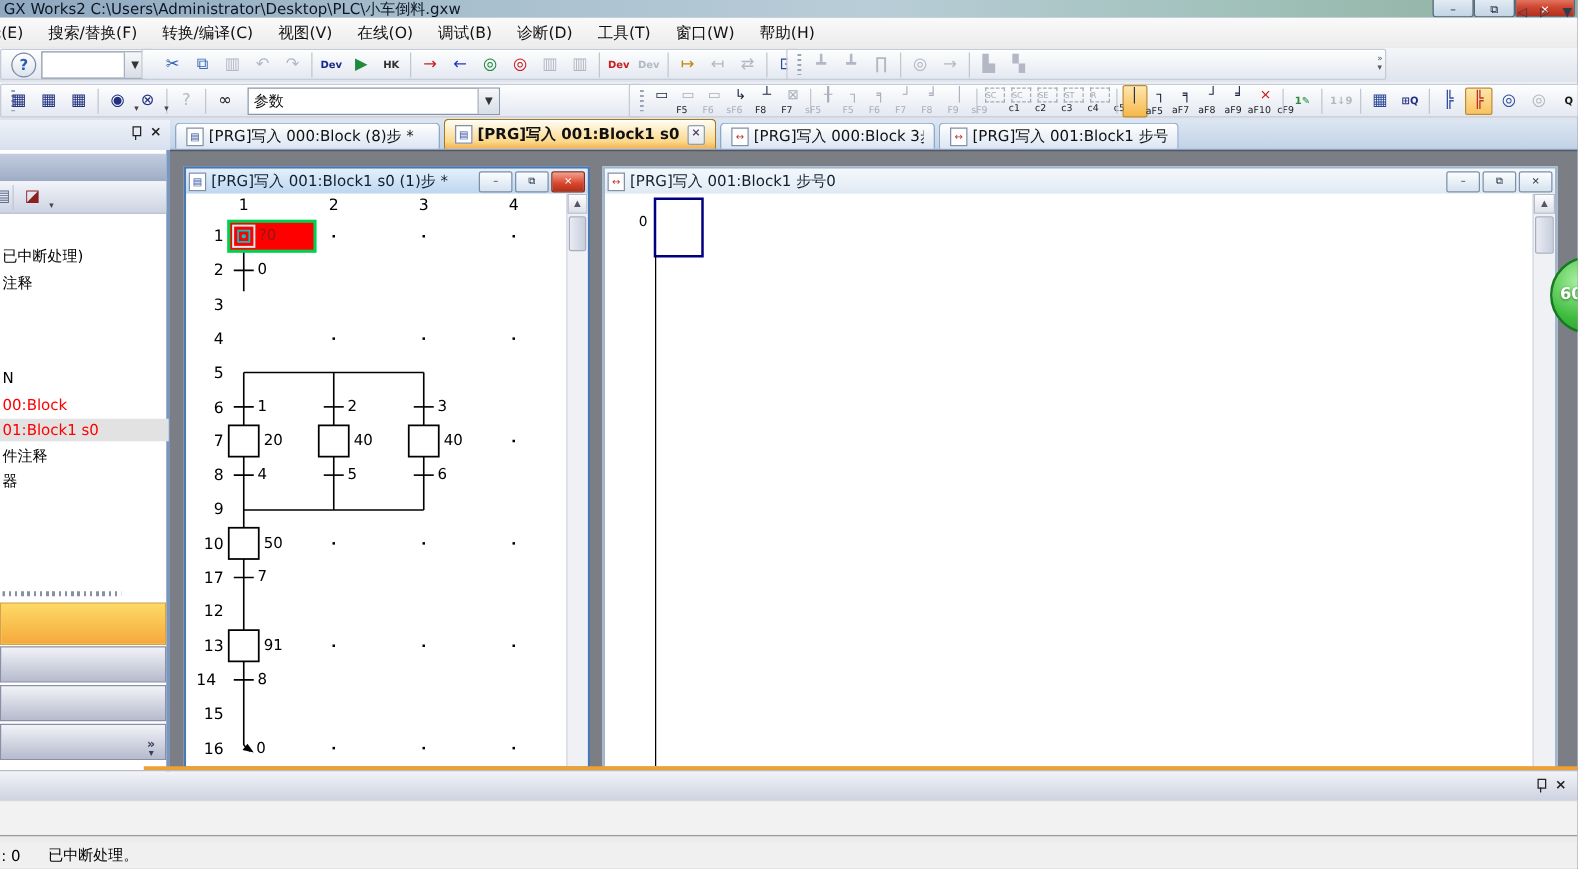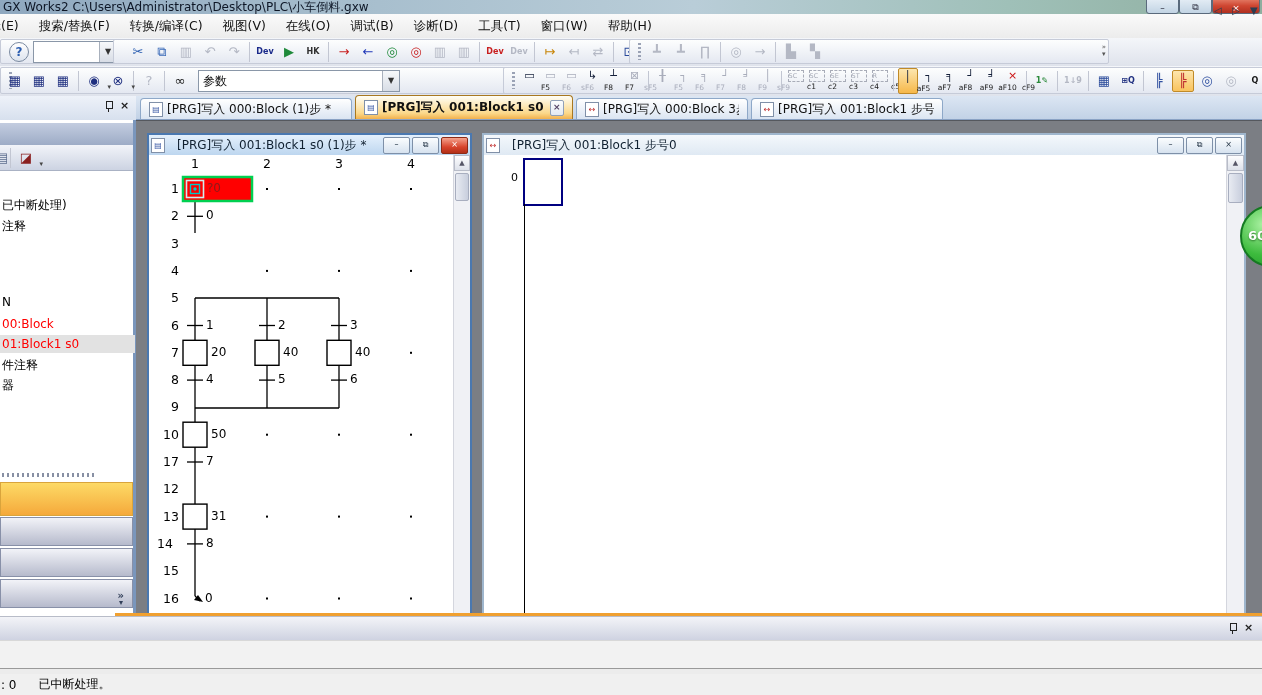--- a/index.html
+++ b/index.html
@@ -87,21 +87,21 @@
   .sb-bar.orange{background:linear-gradient(#fdda66,#f5a93b);border-color:#d9a43c;}
   .sb-chev{position:absolute;font-size:10px;color:#33405a;font-weight:700;}
   
   #mdi{left:136px;top:120px;width:1126px;height:495px;background:#7b7e84;border-top:1px solid #55585e;overflow:hidden;}
   .child{position:absolute;box-sizing:border-box;}
   #child1{left:11px;top:12px;width:325px;height:482px;border:2px solid #4a78b0;background:#fff;}
   #child2{left:346px;top:12px;width:764px;height:482px;border:2px solid #9fb6cd;background:#fff;}
   .ctitle{height:20px;display:flex;align-items:center;padding:0 2px;}
   #child1 .ctitle{background:linear-gradient(#e4f0fc,#bdd6ef);}
   #child2 .ctitle{background:linear-gradient(#f4f8fc,#dfe9f3);}
-  .ctitle .txt{font-size:12px;color:#102030;margin-left:8px;white-space:nowrap;overflow:hidden;flex:1;}
+  .ctitle .txt{font-size:12px;color:#102030;margin-left:0;white-space:nowrap;overflow:hidden;flex:1;}
   .cbtn{width:25px;height:15px;margin-left:2px;border:1px solid #7e90a8;border-radius:2px;
     background:linear-gradient(#fbfdfe,#d6e2ef);text-align:center;font-size:8px;line-height:14px;color:#234;flex:0 0 auto;}
   .cbtn.close-active{background:linear-gradient(#f4a28c,#d8442c 60%,#b23018);border-color:#8c2a16;color:#fff;}
   .ccontent{position:absolute;left:0;right:0;top:20px;bottom:0;background:#fff;overflow:hidden;}
   
   .vsb{position:absolute;top:0;bottom:0;width:16px;background:#f0f1f5;border-left:1px solid #d4d6de;}
   .vsb .arr{height:16px;background:linear-gradient(#fdfdfe,#dde1ea);border:1px solid #b8bcc8;
     box-sizing:border-box;text-align:center;font-size:7px;line-height:14px;color:#556;}
   .vsb .thumb{position:absolute;left:1px;right:1px;background:linear-gradient(90deg,#e8ebf2,#c8cedd);
     border:1px solid #a8aebf;border-radius:2px;}
@@ -342,21 +342,21 @@
   </div>
 </div>
 
 <div class="abs" id="navheader">
   <span class="abs" style="left:104px;top:5px;"><span class="pin-icon"><i></i><b></b></span></span>
   <span class="abs xglyph" style="left:120px;top:3px;">×</span>
 </div>
 <div class="abs" id="tabbar">
     <div class="tab" style="width: 212px;">
       <span class="tab-ico" style="color: rgb(48, 80, 160);">▤</span>
-      <span style="overflow: hidden;">[PRG]写入 000:Block (1)步 *</span>
+      <span style="overflow: hidden;">[PRG]写入 000:Block (8)步 *</span>
     </div>
     <div class="tab active" style="width: 218px;">
       <span class="tab-ico" style="color: rgb(48, 80, 160);">▤</span>
       <span style="overflow: hidden;">[PRG]写入 001:Block1 s0 (...</span>
       <span class="tab-close">×</span>
     </div>
     <div class="tab" style="width: 172px;">
       <span class="tab-ico" style="color: rgb(192, 48, 48);">↔</span>
       <span style="overflow: hidden;">[PRG]写入 000:Block 3步</span>
     </div>
@@ -485,21 +485,21 @@
             <span class="sfc-label" style="left: 57px; top: 217.1px; color: rgb(0, 0, 0);">4</span>
             <span class="sfc-label" style="left: 129px; top: 217.1px; color: rgb(0, 0, 0);">5</span>
             <span class="sfc-label" style="left: 201px; top: 217.1px; color: rgb(0, 0, 0);">6</span>
             <span class="sfc-label" style="left: 57px; top: 299px; color: rgb(0, 0, 0);">7</span>
             <span class="sfc-label" style="left: 57px; top: 380.9px; color: rgb(0, 0, 0);">8</span>
             <span class="sfc-label" style="left: 58px; top: 26px; color: rgb(139, 26, 26);">?0</span>
             <span class="sfc-label" style="left: 62px; top: 189.8px; color: rgb(0, 0, 0);">20</span>
             <span class="sfc-label" style="left: 134px; top: 189.8px; color: rgb(0, 0, 0);">40</span>
             <span class="sfc-label" style="left: 206px; top: 189.8px; color: rgb(0, 0, 0);">40</span>
             <span class="sfc-label" style="left: 62px; top: 271.7px; color: rgb(0, 0, 0);">50</span>
-            <span class="sfc-label" style="left: 62px; top: 353.6px; color: rgb(0, 0, 0);">31</span>
+            <span class="sfc-label" style="left: 62px; top: 353.6px; color: rgb(0, 0, 0);">91</span>
             <span class="sfc-label" style="left: 56px; top: 435.5px; color: rgb(0, 0, 0);">0</span>
           </div>
       </div>
       <div class="vsb" style="right:0;">
         <div class="arr">▲</div>
         <div class="thumb" style="top:18px;height:26px;"></div>
       </div>
     </div>
   </div>
 

